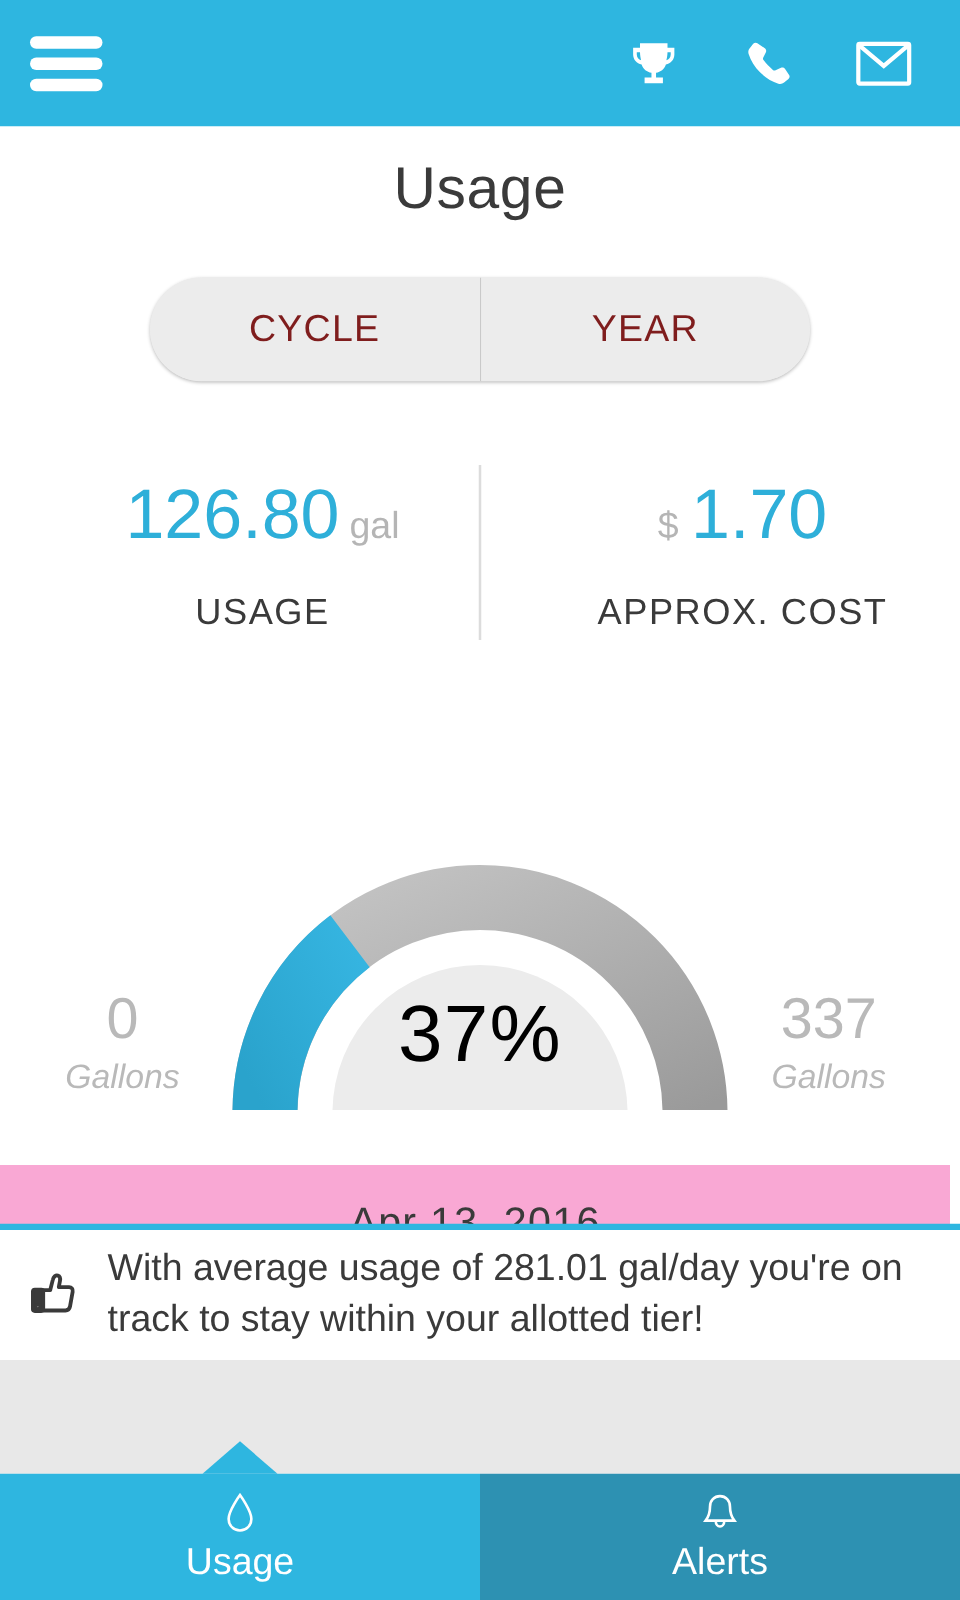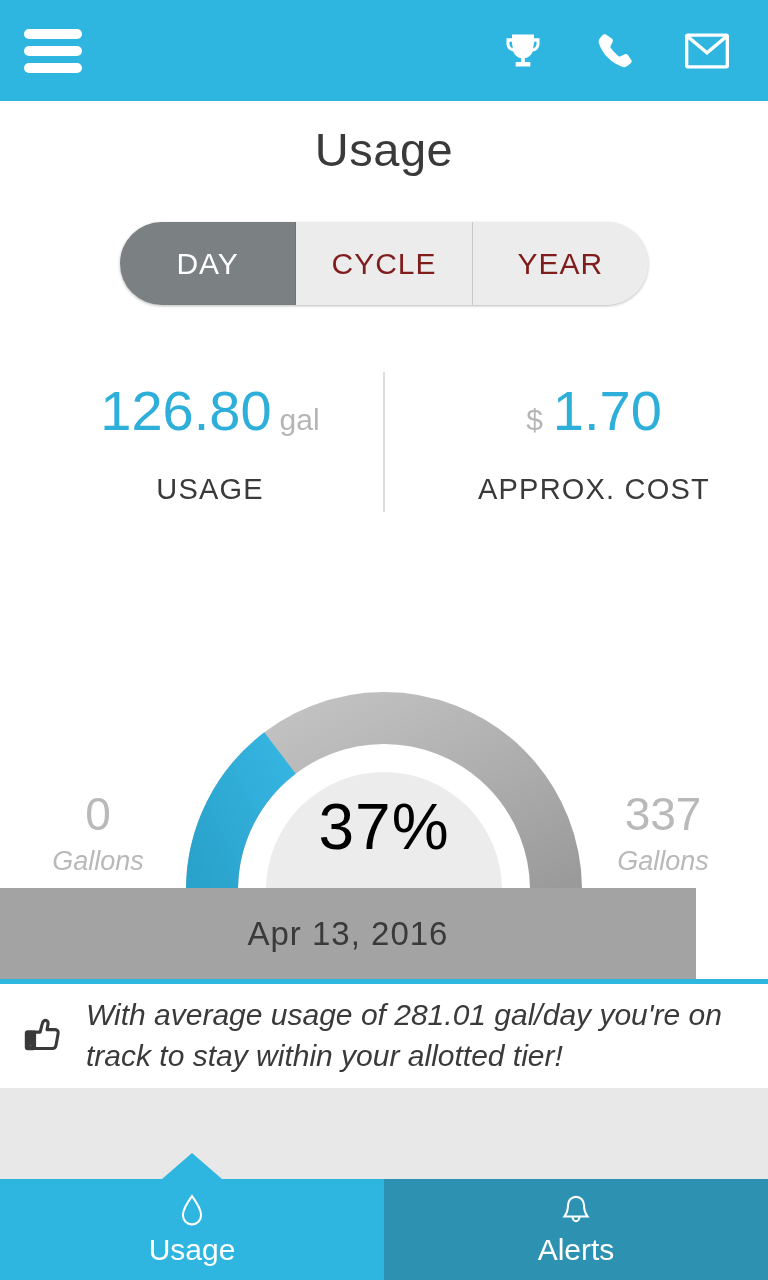--- a/index.html
+++ b/index.html
@@ -186,25 +186,25 @@
     color: #b9b9b9;
   }
   .gauge-side.left { left: 38px; top: 788px; width: 120px; }
   .gauge-side.right { right: 30px; top: 788px; width: 150px; }
   .gauge-side .num { font-size: 46px; line-height: 52px; }
   .gauge-side .cap { font-size: 27px; margin-top: 6px; font-style: italic; }
 
   
   .date-bar {
     position: absolute;
-    top: 888px;
-    left: 0;
-    width: 696px;
+    top: 932px;
+    left: 0;
+    width: 760px;
     height: 91px;
-    background: #a3a3a3;
+    background: #f9a8d4;
     display: flex;
     align-items: center;
     justify-content: center;
     font-size: 33px;
     color: #3a3a3a;
     letter-spacing: 1px;
   }
   .cyan-rule {
     position: absolute;
     top: 979px;
@@ -218,21 +218,20 @@
   .message {
     position: absolute;
     top: 984px;
     left: 0;
     width: 768px;
     height: 101px;
     background: #ffffff;
     display: flex;
     align-items: center;
     box-sizing: border-box;
-    font-style: italic;
   }
   .message-icon {
     width: 86px;
     display: flex;
     align-items: center;
     justify-content: center;
     flex-shrink: 0;
   }
   .message-text {
     font-size: 30px;
@@ -324,21 +323,20 @@
         <rect x="1.5" y="2" width="23" height="18" rx="0.6"></rect>
         <path d="M1.8 2.6 L13 12 L24.2 2.6"></path>
       </svg>
     </div>
   </div>
 </div>
 
 <div class="page-title">Usage</div>
 
 <div class="segmented">
-  <div class="seg active">DAY</div>
   <div class="seg">CYCLE</div>
   <div class="seg">YEAR</div>
 </div>
 
 <div class="stat-divider"></div>
 <div class="stats">
   <div class="stat">
     <div class="stat-value">
       <span>126.80</span>
       <span class="stat-unit">gal</span>

